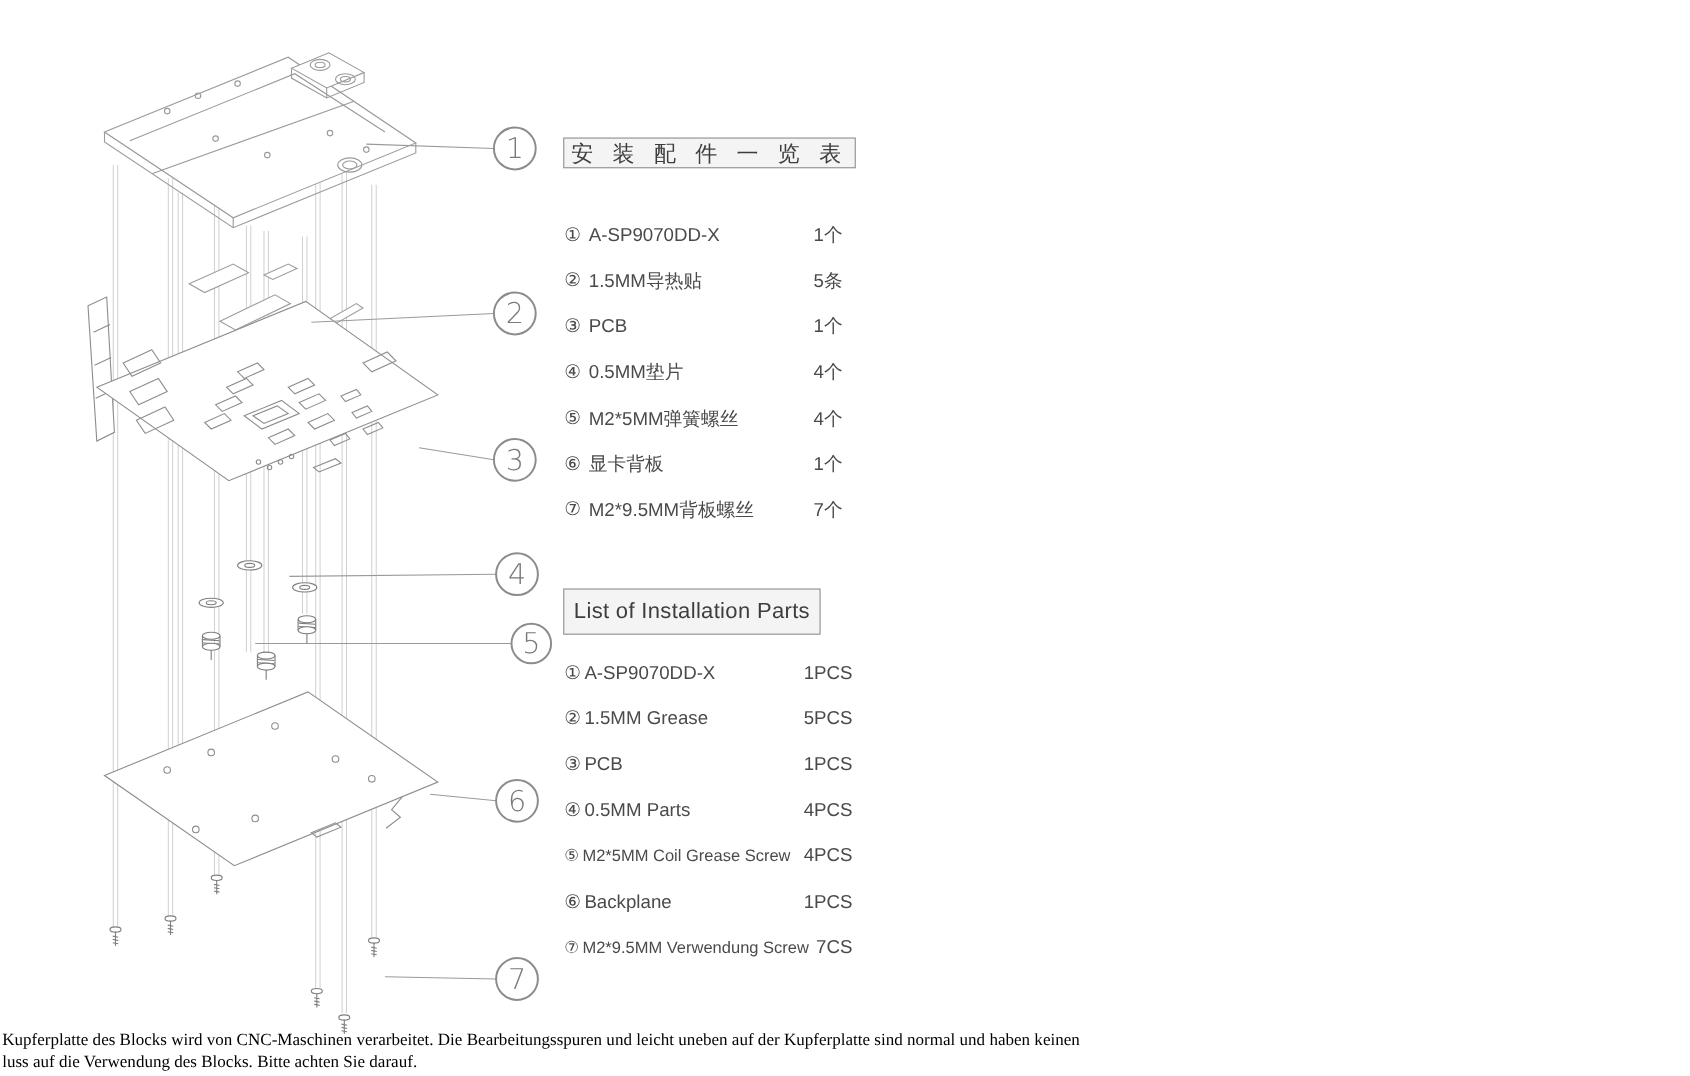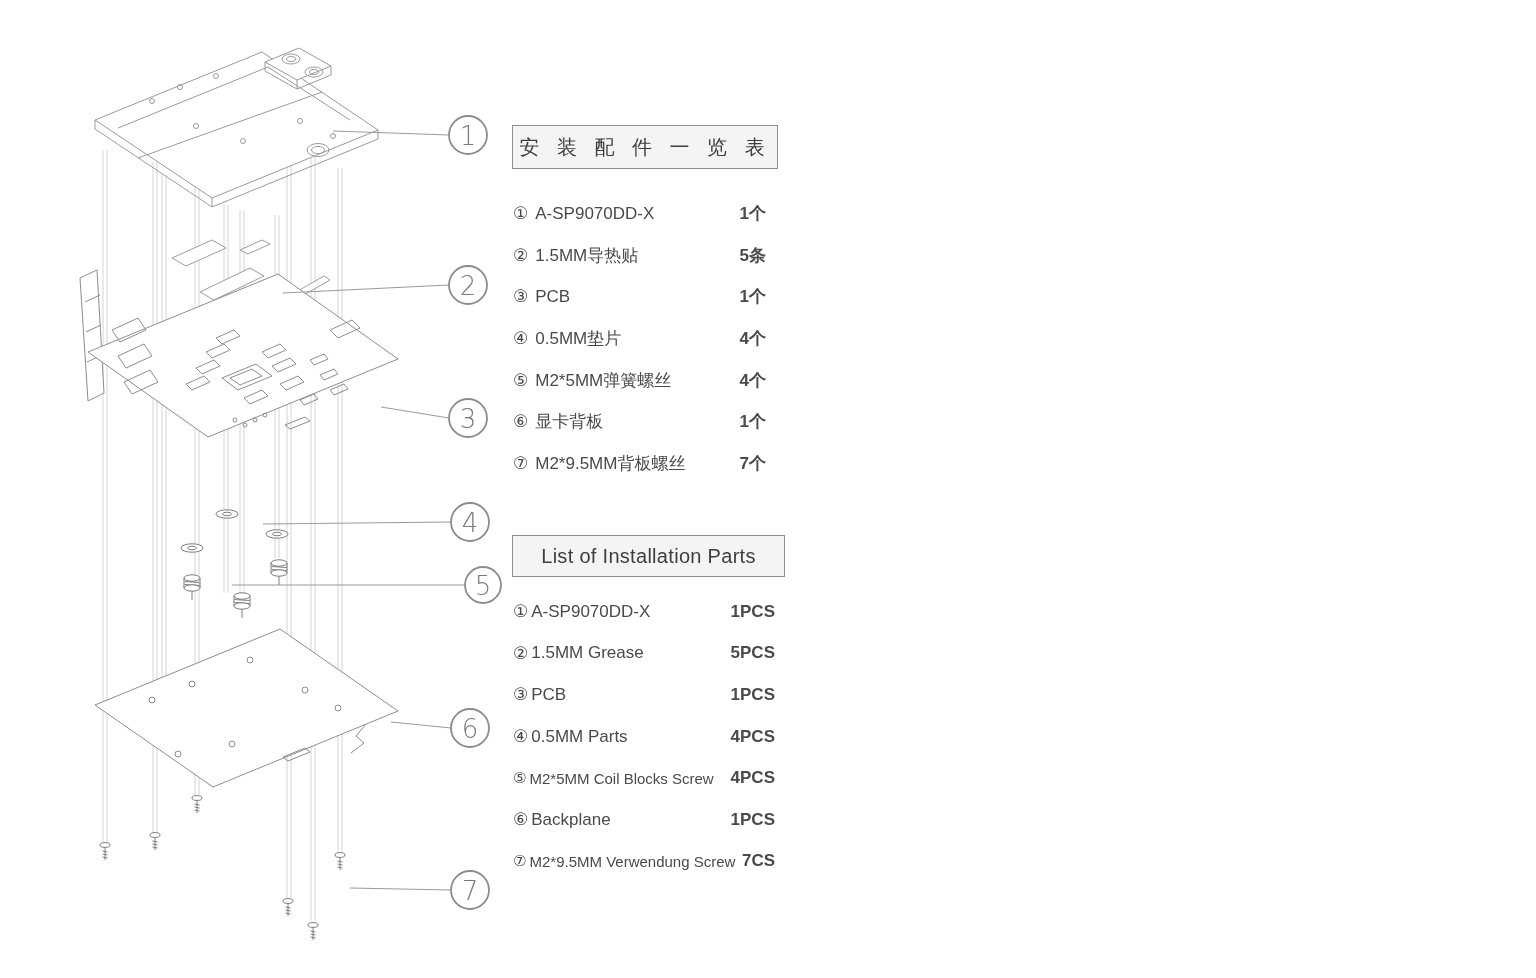--- a/index.html
+++ b/index.html
@@ -9,30 +9,30 @@
 
   .diagram-svg { position: absolute; left: 0; top: 0; }
 
   .panel-title {
     position: absolute;
     border: 1px solid #8f8f8f;
     background: #f4f4f4;
     display: flex; align-items: center; justify-content: center;
     font-size: 20px; color: #3d3d3d;
   }
-  .title-cn { left: 512px; top: 125px; width: 266px; height: 44px; letter-spacing: 6px; }
-  .title-en { left: 512px; top: 535px; width: 273px; height: 42px; letter-spacing: 0.3px; text-align: right; }
+  .title-cn { left: 512px; top: 125px; width: 266px; height: 28px; letter-spacing: 6px; }
+  .title-en { left: 512px; top: 535px; width: 234px; height: 42px; letter-spacing: 0.3px; text-align: right; }
 
   .parts-list { position: absolute; display: flex; flex-direction: column; color: #4a4a4a; }
   .list-cn { left: 513px; top: 193px; width: 253px; }
   .list-en { left: 513px; top: 591px; width: 262px; }
   .parts-list .row { height: 41.6px; display: flex; align-items: center; font-size: 17px; }
   .parts-list .marker { margin-right: 7px; }
   .list-en .marker { margin-right: 3px; }
-  .parts-list .qty { margin-left: auto; font-weight: bold; }
+  .parts-list .qty { margin-left: auto; }
   .row.condensed .marker, .row.condensed .label { font-size: 15px; }
 
   .footer-note {
     position: absolute; left: 2px; top: 936px;
     font-family: "Liberation Serif", "DejaVu Serif", serif;
     font-size: 15.5px; color: #000000; line-height: 20px; white-space: nowrap;
   }
 
   .callout-num {
     font-family: "DejaVu Sans", sans-serif;
@@ -312,29 +312,33 @@
       <span class="label">PCB</span>
       <span class="qty">1PCS</span>
     </div>
     <div class="row">
       <span class="marker">④</span>
       <span class="label">0.5MM Parts</span>
       <span class="qty">4PCS</span>
     </div>
     <div class="row condensed">
       <span class="marker">⑤</span>
-      <span class="label">M2*5MM Coil Blocks Screw</span>
+      <span class="label">M2*5MM Coil Grease Screw</span>
       <span class="qty">4PCS</span>
     </div>
     <div class="row">
       <span class="marker">⑥</span>
       <span class="label">Backplane</span>
       <span class="qty">1PCS</span>
     </div>
     <div class="row condensed">
       <span class="marker">⑦</span>
       <span class="label">M2*9.5MM Verwendung Screw</span>
       <span class="qty">7CS</span>
     </div>
   </div>
 
+  <div class="footer-note">
+    <div>Kupferplatte des Blocks wird von CNC-Maschinen verarbeitet. Die Bearbeitungsspuren und leicht uneben auf der Kupferplatte sind normal und haben keinen</div>
+    <div>luss auf die Verwendung des Blocks. Bitte achten Sie darauf.</div>
+  </div>
 
 </div>
 
 </body></html>

